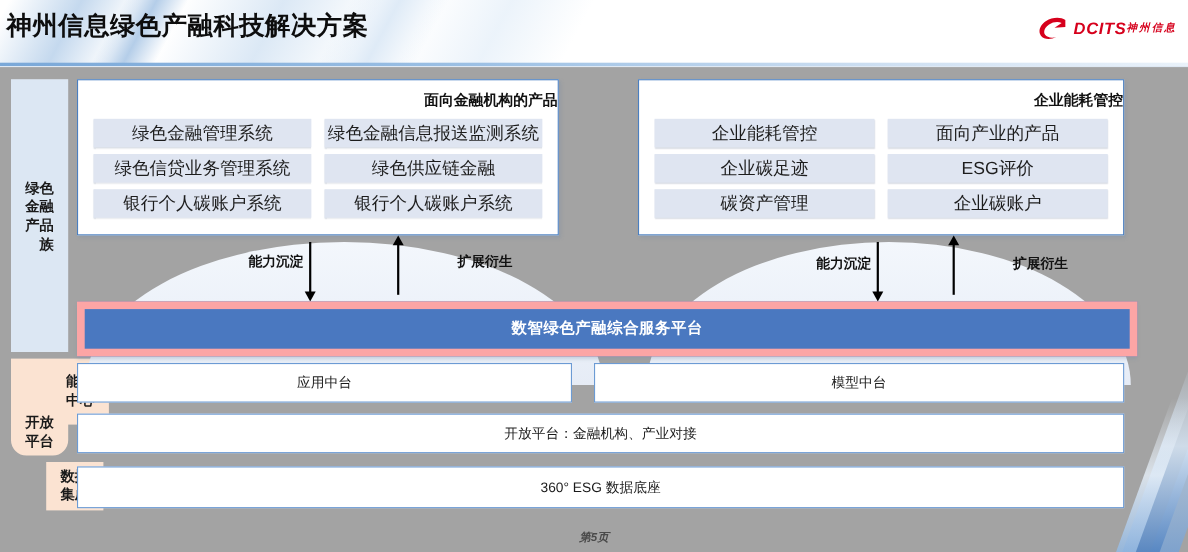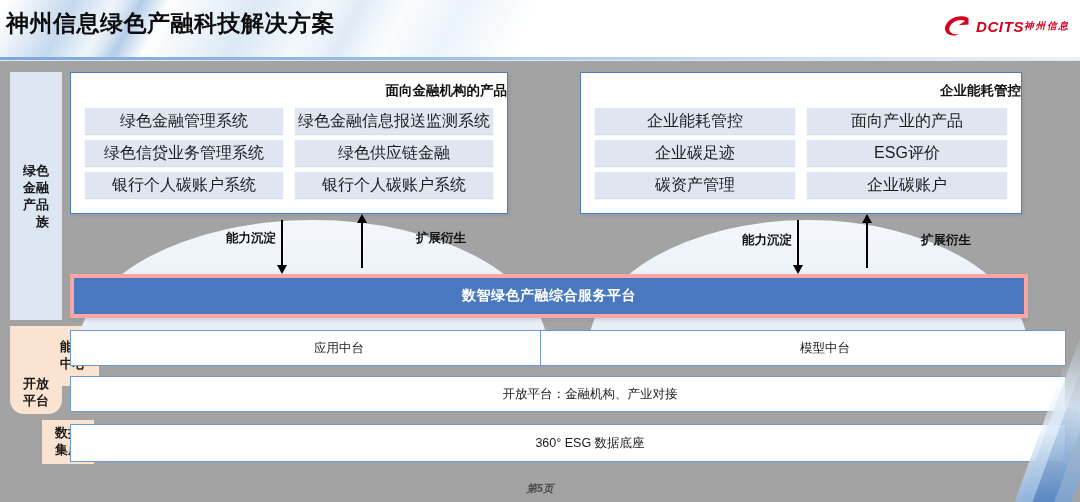--- a/index.html
+++ b/index.html
@@ -59,27 +59,27 @@
   .dome-r{left:588px;top:220px;width:440px;}
 
   .arrlbl{position:absolute;font-size:12.5px;font-weight:bold;color:#111;white-space:nowrap;padding-left:32px;}
   .arrow{position:absolute;width:2px;background:#000;}
   .arrow .head{position:absolute;left:-4px;width:0;height:0;border-left:5px solid transparent;border-right:5px solid transparent;}
   .arrow.down .head{bottom:-8px;border-top:9px solid #000;}
   .arrow.up   .head{top:-8px;border-bottom:9px solid #000;}
 
   
   .platform{position:absolute;left:70px;top:274px;width:950px;height:36px;background:#4a78c0;
-     border:4px solid #fca5a5;display:flex;align-items:center;justify-content:center;
+     border:7px solid #fca5a5;display:flex;align-items:center;justify-content:center;
      box-shadow:0 2px 3px rgba(120,140,165,.3);}
   .platform span{color:#fff;font-size:14px;font-weight:bold;letter-spacing:.5px;}
 
   
   .wbox{position:absolute;background:#fff;border:1.4px solid #6c9bd4;display:flex;align-items:center;justify-content:center;
-     font-size:12.5px;color:#1b1b1b;padding-left:44px;}
+     font-size:12.5px;color:#1b1b1b;}
   .mid-l{left:70px;top:330px;width:448px;height:34px;}
   .mid-r{left:540px;top:330px;width:480px;height:34px;}
   .row-open{left:70px;top:376px;width:950px;height:34px;}
   .row-data{left:70px;top:424px;width:950px;height:36px;}
 
   
   .ribbon{position:absolute;right:0;bottom:0;width:90px;height:230px;overflow:hidden;pointer-events:none;}
   .rb{position:absolute;transform:skewX(-20deg);}
   .rb1{right:-6px;bottom:0;width:34px;height:175px;
        background:linear-gradient(180deg,rgba(255,255,255,0) 0%,rgba(214,229,245,.85) 45%,rgba(86,134,194,.95) 100%);}

